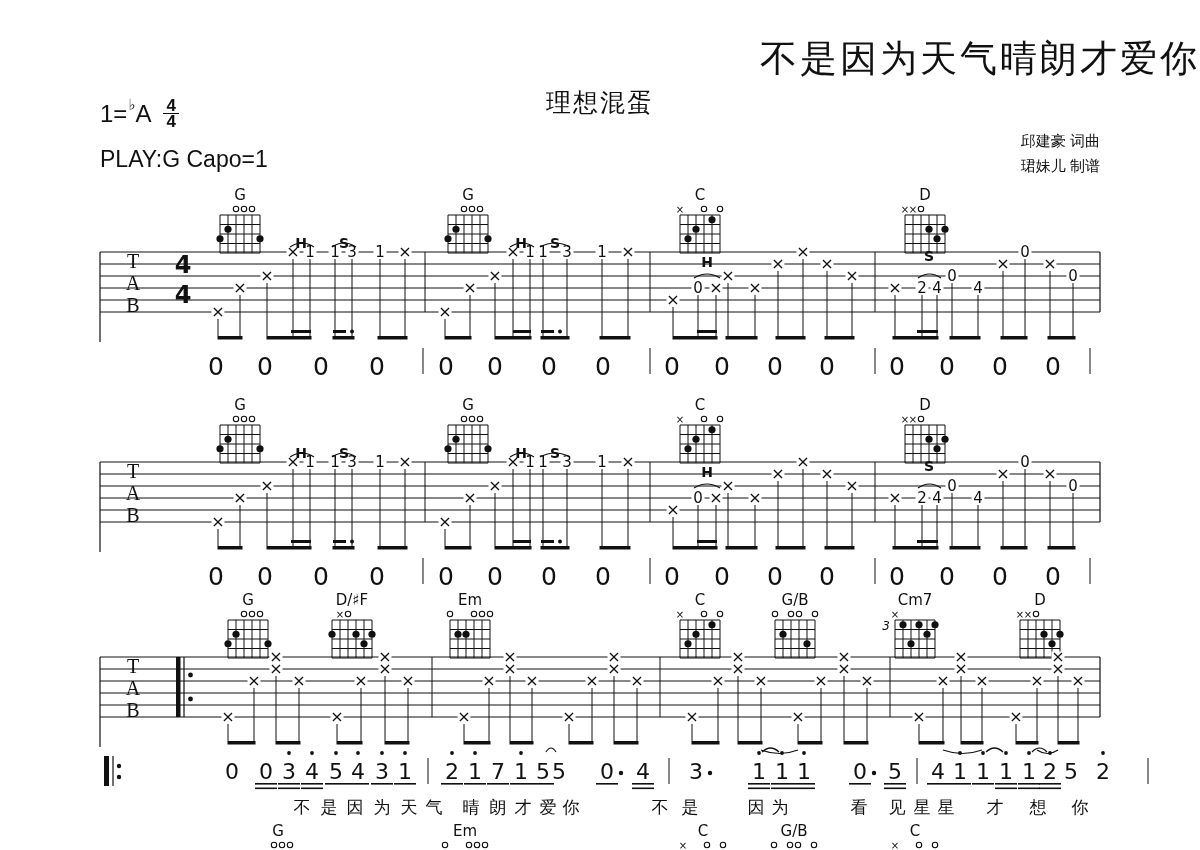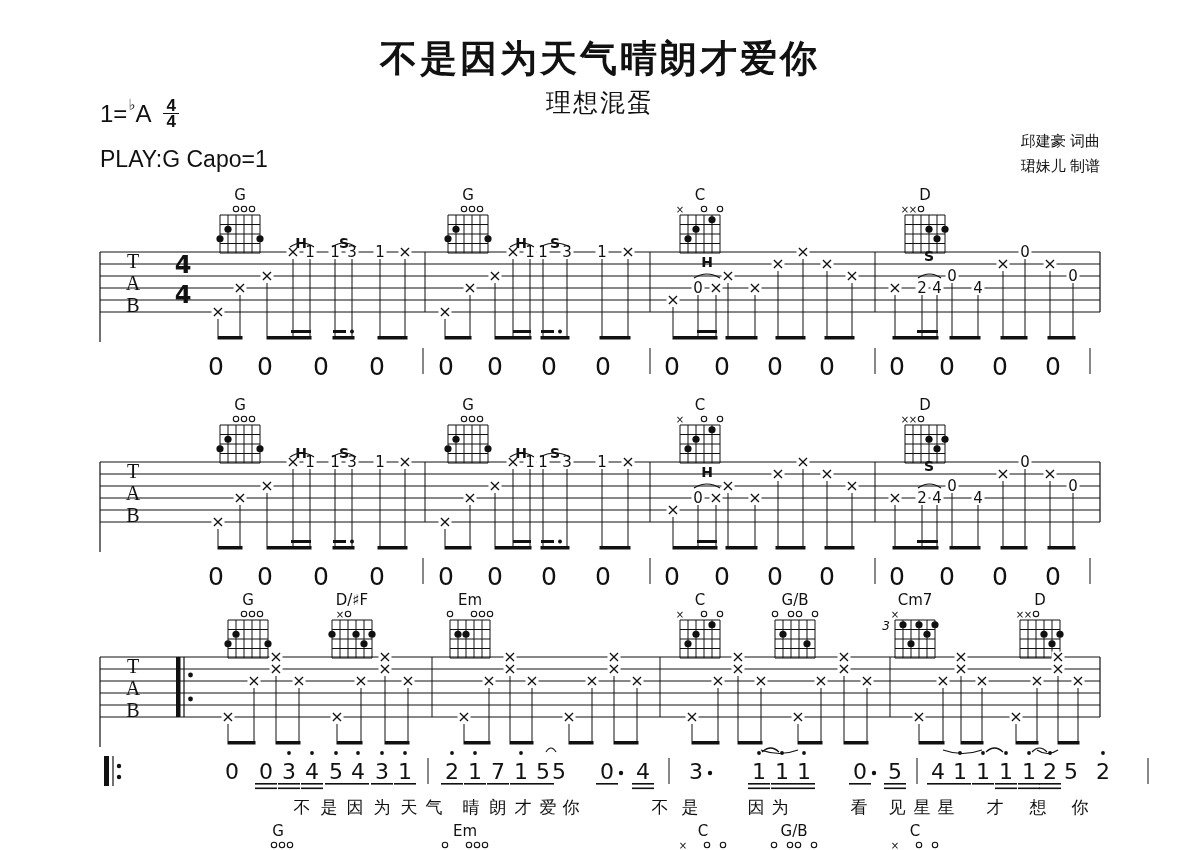--- a/index.html
+++ b/index.html
@@ -1,19 +1,19 @@
 <!DOCTYPE html>
 <html><head>
 <meta charset="utf-8">
 <style>
   html,body{margin:0;padding:0;background:#888}
   #page{position:relative;width:1200px;height:850px;background:#fff;color:#111;
         font-family:"Liberation Sans","DejaVu Sans",sans-serif;overflow:hidden;margin:0 auto}
-  .hdr-title{position:absolute;left:0;right:0;top:34px;text-align:center;font-size:37px;
-             font-weight:700;letter-spacing:3px}
+  .hdr-title{position:absolute;left:0;right:0;top:34px;text-align:right;font-size:37px;
+             font-weight:400;letter-spacing:3px}
   .hdr-sub{position:absolute;left:0;right:0;top:86px;text-align:center;font-size:25px;letter-spacing:2px}
   .keysig{position:absolute;left:100px;top:98px;font-size:24px;display:flex;align-items:center}
   .flat{font-size:15px;position:relative;top:-9px;left:1px}
   .keynote{font-size:24px;margin-left:1px}
   .timesig{display:inline-flex;flex-direction:column;text-align:center;font-size:17px;
            line-height:15px;margin-left:12px;font-weight:600}
   .ts-top{border-bottom:1.6px solid #111;padding:0 3px}
   .playinfo{position:absolute;left:100px;top:146px;font-size:23px}
   .credits{position:absolute;right:100px;top:128px;font-size:15px;text-align:center;line-height:25px}
   #score{position:absolute;left:0;top:0}

